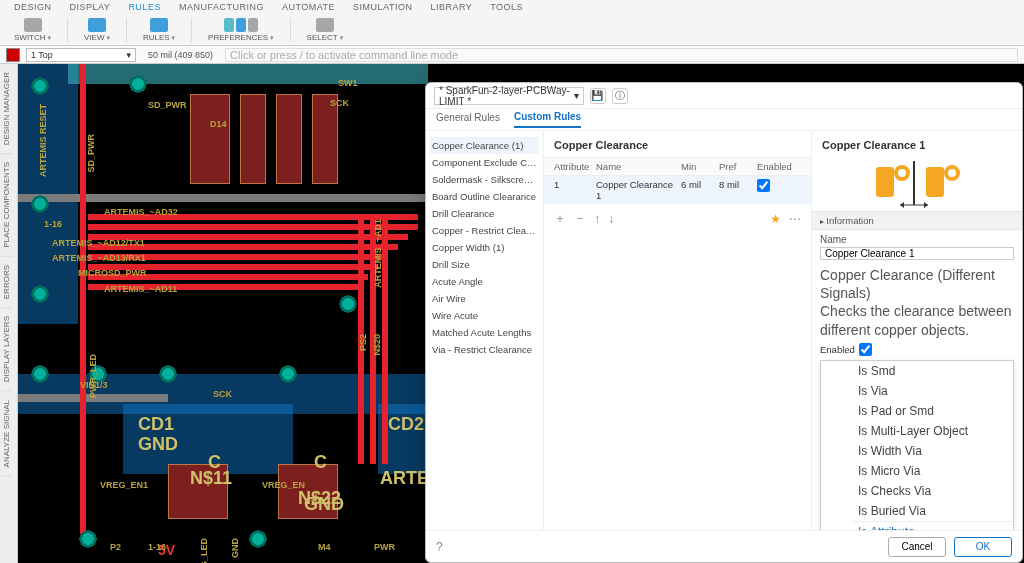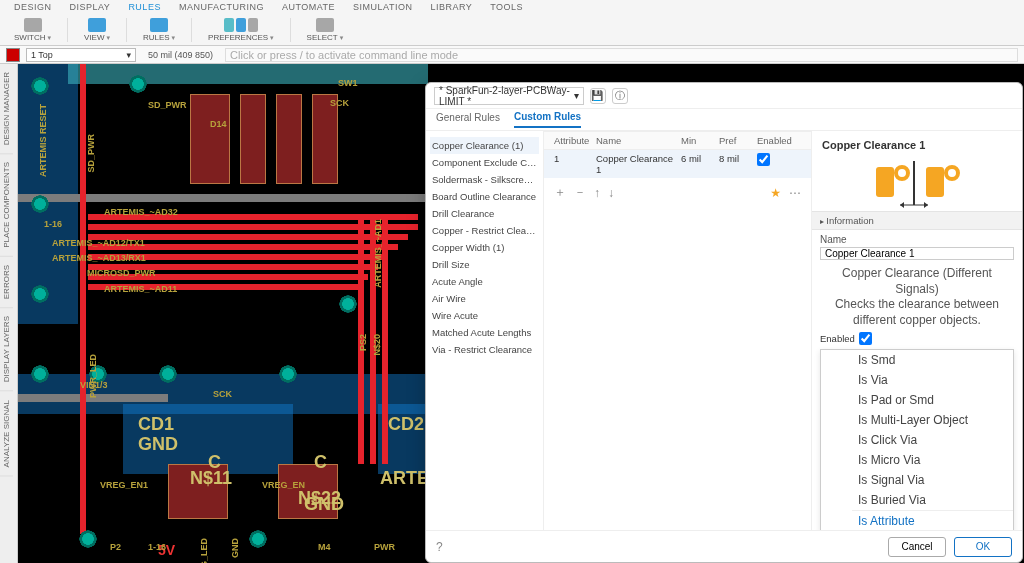--- a/index.html
+++ b/index.html
@@ -80,21 +80,21 @@
   .tb-under span{cursor:pointer;}
   .star{ color:#f5a623;}
 
   .right-col { width:210px; display:flex; flex-direction:column; font-size:10px;}
   .preview { height:72px; display:flex; align-items:center; justify-content:center; padding-top:4px;}
   .preview svg{ }
   .info-head{ background:#f2f2f2; padding:3px 8px; font-size:9.5px; color:#555; border-top:1px solid #e4e4e4; border-bottom:1px solid #e4e4e4;}
   .info-head::before{content:"▸ "; font-size:8px;}
   .field-lbl{ padding:4px 8px 2px; color:#555;}
   .field-input{ margin:0 8px 4px; height:16px; border:1px solid #ccc; padding:0 4px; font-size:10px;}
-  .desc{ padding:2px 8px 4px; font-size:12px; color:#555; line-height:1.3;text-align:center;}
+  .desc{ padding:2px 8px 4px; font-size:14px; color:#555; line-height:1.3;}
   .chk-row{ display:flex; gap:4px; align-items:center; padding:0 8px 4px; font-size:9.5px;}
   .dropdown-list{ margin:0 8px 4px; border:1px solid #ccc; background:#fff; box-shadow:0 2px 6px rgba(0,0,0,.1);}
   .dropdown-list div{ padding:3px 6px; font-size:12px; color:#444; cursor:pointer;margin-left:31px;}
   .dropdown-list .hl{ color:#1372c4; border-top:1px solid #eee;}
 
   .dlg-footer{ height:32px; border-top:1px solid #eee; display:flex; align-items:center; justify-content:flex-end; gap:8px; padding:0 10px;}
   .help{ position:absolute; left:10px; color:#888; font-size:12px;}
   .btn{ min-width:58px; height:20px; border:1px solid #aaa; background:#fff; border-radius:3px; font-size:10px; cursor:pointer;}
   .btn.primary{ border-color:#1372c4; color:#1372c4;}
 </style>
@@ -208,21 +208,21 @@
     <div class="pad" style="left:320px;top:230px"></div>
 
     <span class="silks" style="left:20px;top:40px;writing-mode:vertical-rl;transform:rotate(180deg)">ARTEMIS RESET</span>
     <span class="silks" style="left:130px;top:36px">SD_PWR</span>
     <span class="silks" style="left:192px;top:55px">D14</span>
     <span class="silks" style="left:312px;top:34px">SCK</span>
     <span class="silks" style="left:320px;top:14px">SW1</span>
     <span class="silks" style="left:86px;top:143px">ARTEMIS_~AD32</span>
     <span class="silks" style="left:34px;top:174px">ARTEMIS_~AD12/TX1</span>
     <span class="silks" style="left:34px;top:189px">ARTEMIS_~AD13/RX1</span>
-    <span class="silks" style="left:69px;top:204px">MICROSD_PWR</span>
+    <span class="silks" style="left:60px;top:204px">MICROSD_PWR</span>
     <span class="silks" style="left:86px;top:220px">ARTEMIS_~AD11</span>
     <span class="silks" style="left:195px;top:325px">SCK</span>
     <span class="silks big" style="left:120px;top:350px">CD1</span>
     <span class="silks big" style="left:120px;top:370px">GND</span>
     <span class="silks big" style="left:370px;top:350px">CD2</span>
     <span class="silks big" style="left:190px;top:388px">C</span>
     <span class="silks big" style="left:172px;top:404px">N$11</span>
     <span class="silks big" style="left:296px;top:388px">C</span>
     <span class="silks big" style="left:280px;top:424px">N$22</span>
     <span class="silks big" style="left:286px;top:430px">GND</span>
@@ -272,20 +272,21 @@
         <div>Copper Width (1)</div>
         <div>Drill Size</div>
         <div>Acute Angle</div>
         <div>Air Wire</div>
         <div>Wire Acute</div>
         <div>Matched Acute Lengths</div>
         <div>Via - Restrict Clearance</div>
       </div>
 
       <div class="center-col">
+        <div class="sect-title">Copper Clearance</div>
         <div class="grid">
           <div class="grid-head">
             <span>Attribute</span>
             <span>Name</span>
             <span>Min</span>
             <span>Pref</span>
             <span>Enabled</span>
           </div>
           <div class="grid-row">
             <span>1</span>
@@ -329,23 +330,23 @@
         </div>
         <div class="chk-row">
           <span>Enabled</span>
           <input type="checkbox" checked="" style="">
         </div>
         <div class="dropdown-list">
           <div>Is Smd</div>
           <div>Is Via</div>
           <div>Is Pad or Smd</div>
           <div>Is Multi-Layer Object</div>
-          <div>Is Click Via</div>
+          <div>Is Width Via</div>
           <div>Is Micro Via</div>
-          <div>Is Signal Via</div>
+          <div>Is Checks Via</div>
           <div>Is Buried Via</div>
           <div class="hl">Is Attribute</div>
         </div>
       </div>
     </div>
 
     <div class="dlg-footer">
       <span class="help">?</span>
       <button class="btn">Cancel</button>
       <button class="btn primary">OK</button>

